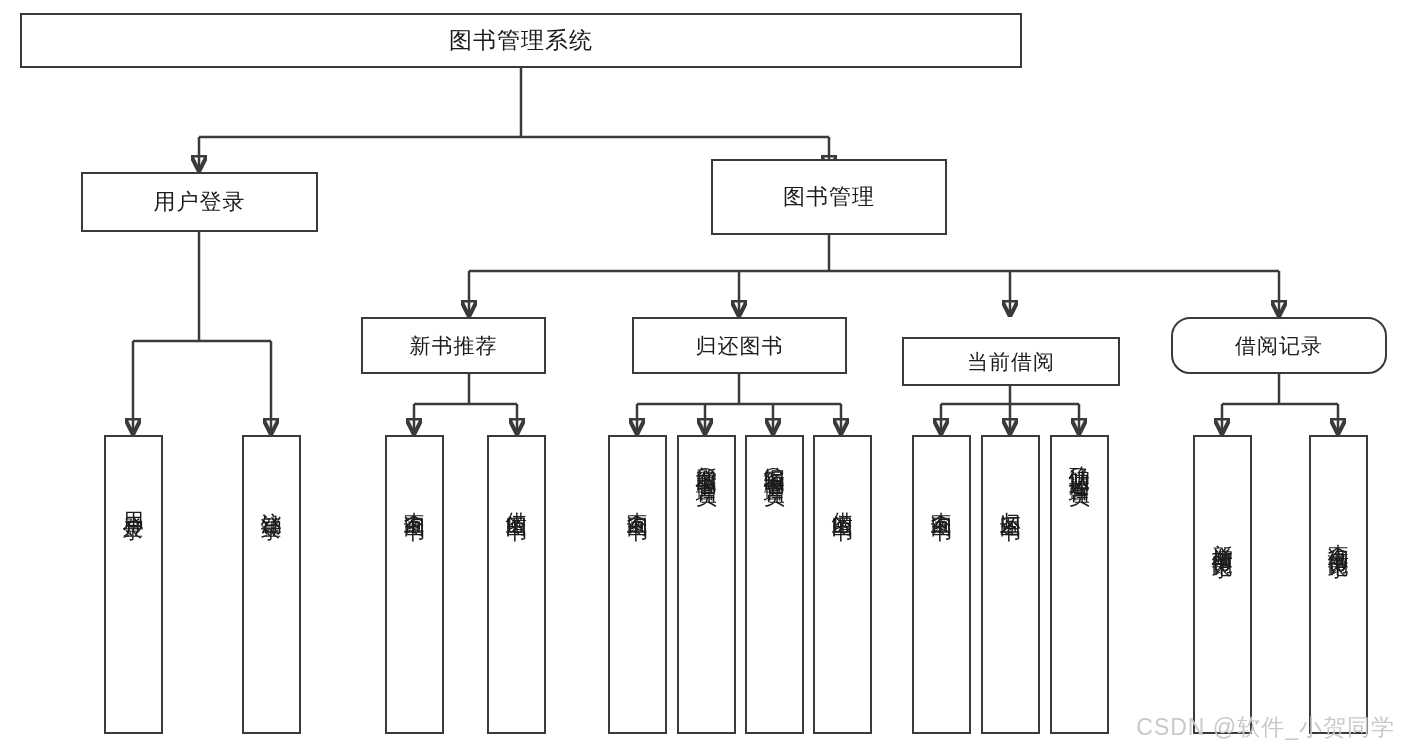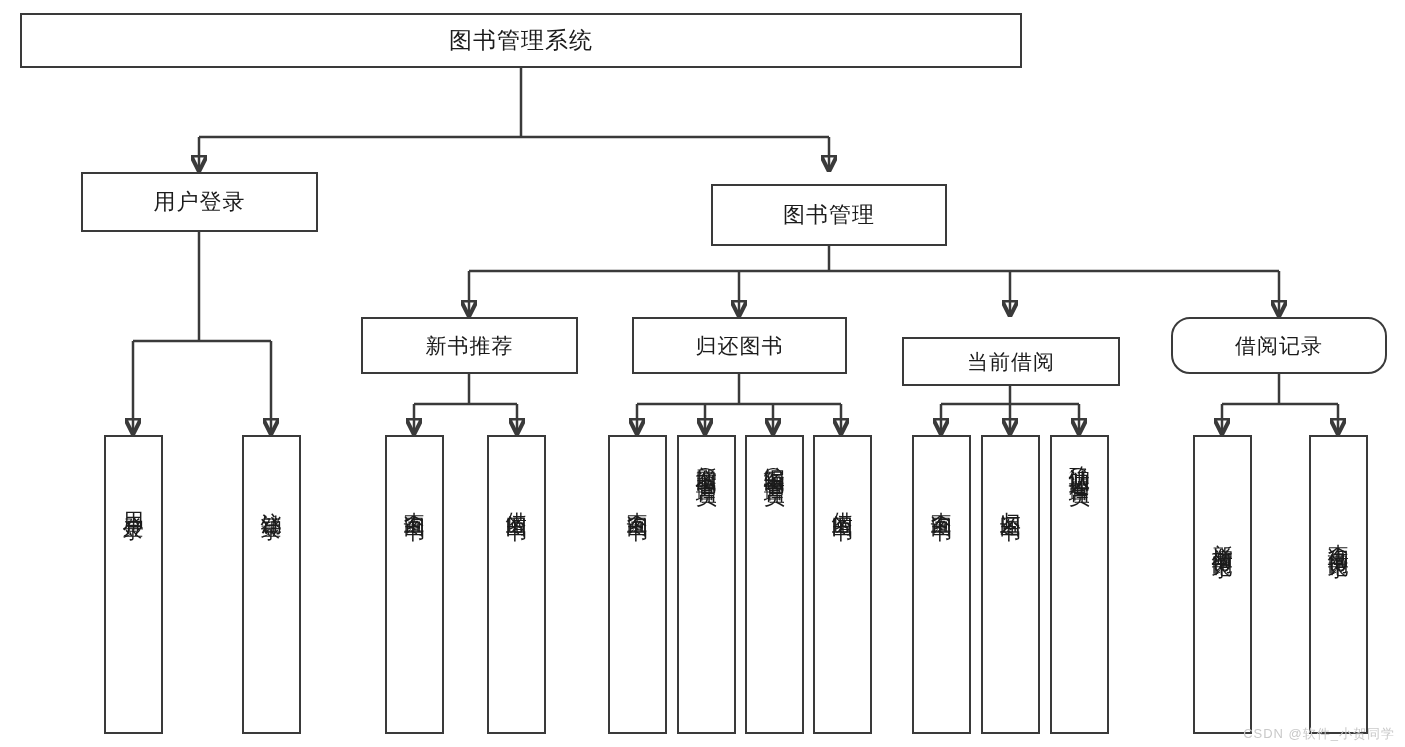--- a/index.html
+++ b/index.html
@@ -54,21 +54,21 @@
   .leaf.short .label{margin-top:58px;}
 
   
   svg#wires{position:absolute;left:0;top:0;width:1405px;height:747px;z-index:1;}
   svg#wires line, svg#wires path{stroke:#3a3a3a;stroke-width:2.5;fill:none;}
 
   
   .watermark{
     position:absolute;
     right:10px;bottom:4px;
-    font-size:13px;
+    font-size:23px;
     color:#c9c9c9;
     letter-spacing:1px;
     z-index:9;
     white-space:nowrap;
     pointer-events:none;
   }
 </style>
 </head>
 <body>
 
@@ -123,25 +123,25 @@
   </svg>
 
   <div class="node root" style="left:20px;top:13px;width:1002px;height:55px;">
     <span class="label">图书管理系统</span>
   </div>
 
   <div class="node lvl1" style="left:81px;top:172px;width:237px;height:60px;">
     <span class="label">用户登录</span>
   </div>
 
-  <div class="node lvl1" style="left:711px;top:184px;width:236px;height:62px;">
+  <div class="node lvl1" style="left:711px;top:159px;width:236px;height:76px;">
     <span class="label">图书管理</span>
   </div>
 
-  <div class="node lvl2" style="left:361px;top:317px;width:217px;height:57px;">
+  <div class="node lvl2" style="left:361px;top:317px;width:185px;height:57px;">
     <span class="label">新书推荐</span>
   </div>
 
   <div class="node lvl2" style="left:632px;top:317px;width:215px;height:57px;">
     <span class="label">归还图书</span>
   </div>
 
   <div class="node lvl2" style="left:902px;top:317px;width:218px;height:49px;margin-top:20px;">
     <span class="label">当前借阅</span>
   </div>

